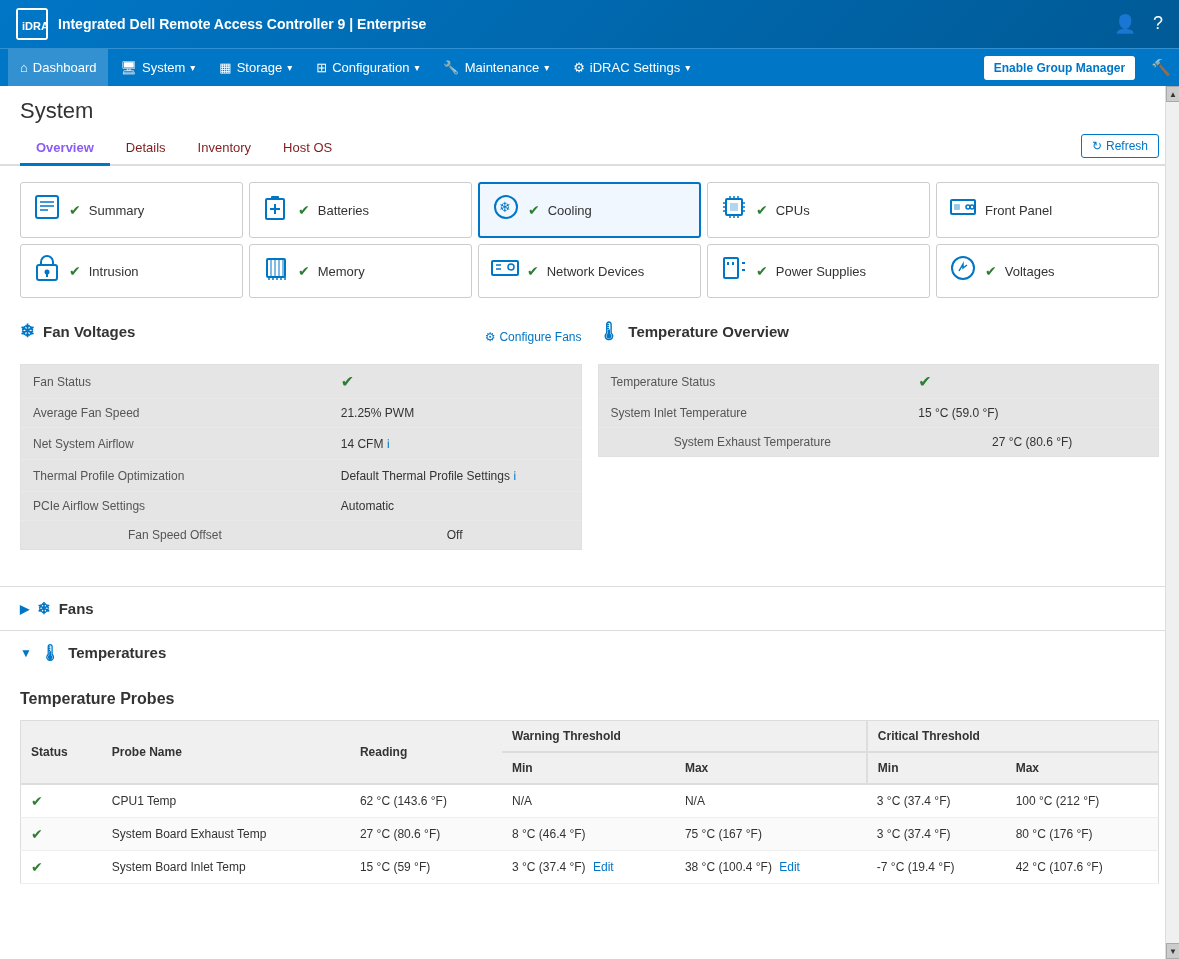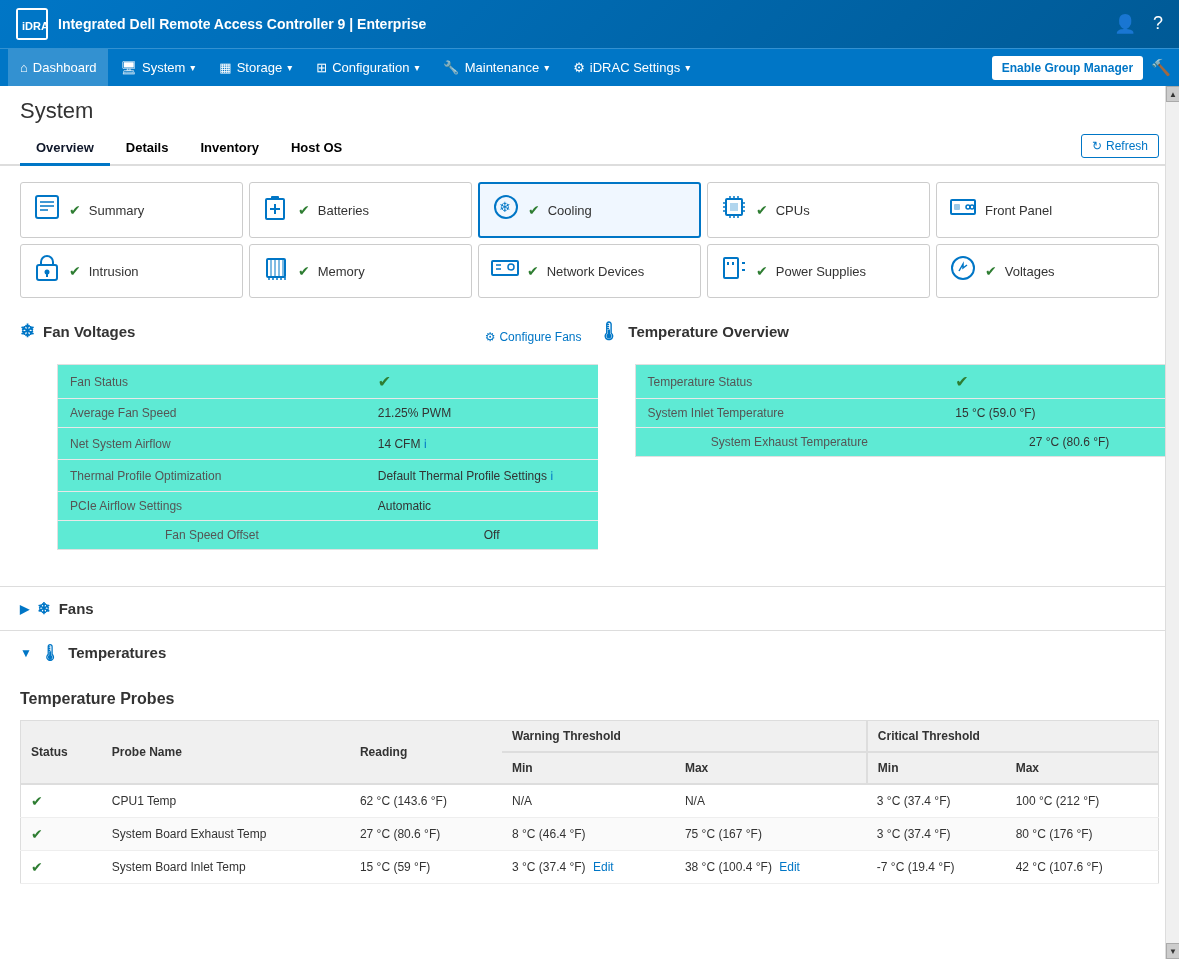--- a/index.html
+++ b/index.html
@@ -38,21 +38,21 @@
       display: flex;
       align-items: center;
       gap: 5px;
       cursor: pointer;
       font-size: 13px;
       white-space: nowrap;
     }
     .nav-item.active { background: rgba(255,255,255,0.2); }
     .nav-item .nav-icon { font-size: 13px; }
     .nav-chevron { font-size: 10px; }
-    .nav-right { margin-left: auto; display: flex; align-items: center; gap: 8px; }
+    .nav-right { margin-left: auto; display: flex; align-items: center; gap: 16px; }
     .btn-group-manager {
       background: white;
       color: #0076c6;
       border: none;
       padding: 5px 10px;
       border-radius: 3px;
       font-size: 12px;
       cursor: pointer;
       font-weight: bold;
     }
@@ -61,27 +61,26 @@
     
     .page { background: white; min-height: calc(959px - 86px); }
     .page-header { padding: 12px 20px 0; }
     .page-title { font-size: 22px; color: #333; font-weight: normal; margin-bottom: 8px; }
 
     
     .tabs { display: flex; border-bottom: 2px solid #ddd; padding: 0 20px; }
     .tab {
       padding: 8px 16px;
       cursor: pointer;
-      color: #000000;
+      color: #7f1d1d;
       font-size: 13px;
       border-bottom: 3px solid transparent;
       margin-bottom: -2px;
-      font-weight: bold;
-    }
-    .tab.active { color: #0f172a; border-bottom-color: #0076c6; font-weight: bold; }
+    }
+    .tab.active { color: #8b5cf6; border-bottom-color: #0076c6; font-weight: bold; }
     .tab-actions { margin-left: auto; display: flex; align-items: center; padding-bottom: 4px; }
     .btn-refresh {
       background: none;
       border: 1px solid #0076c6;
       color: #0076c6;
       padding: 4px 10px;
       border-radius: 3px;
       cursor: pointer;
       font-size: 12px;
       display: flex;
@@ -126,21 +125,21 @@
       color: #333;
       margin-bottom: 12px;
       display: flex;
       align-items: center;
       gap: 8px;
     }
     .panel-title-icon { color: #0076c6; font-size: 18px; }
     .panel-header { display: flex; align-items: center; justify-content: space-between; margin-bottom: 10px; }
     .configure-link { color: #0076c6; font-size: 12px; cursor: pointer; display: flex; align-items: center; gap: 4px; }
 
-    .data-table { width: 100%; border-collapse: collapse; background: #5eead4; border: 1px solid #e0e0e0; margin-left: 37px; }
+    .data-table { width: 100%; border-collapse: collapse; background: #e5e5e5; border: 1px solid #e0e0e0; }
     .data-table td { padding: 7px 12px; border-bottom: 1px solid #e8e8e8; font-size: 12px; }
     .data-table tr:last-child td { border-bottom: none; text-align: center; }
     .data-table td:first-child { color: #555; width: 55%; }
     .data-table td:last-child { color: #333; }
     .info-icon { color: #0076c6; cursor: pointer; font-size: 12px; }
 
     
     .section-header {
       display: flex;
       align-items: center;

